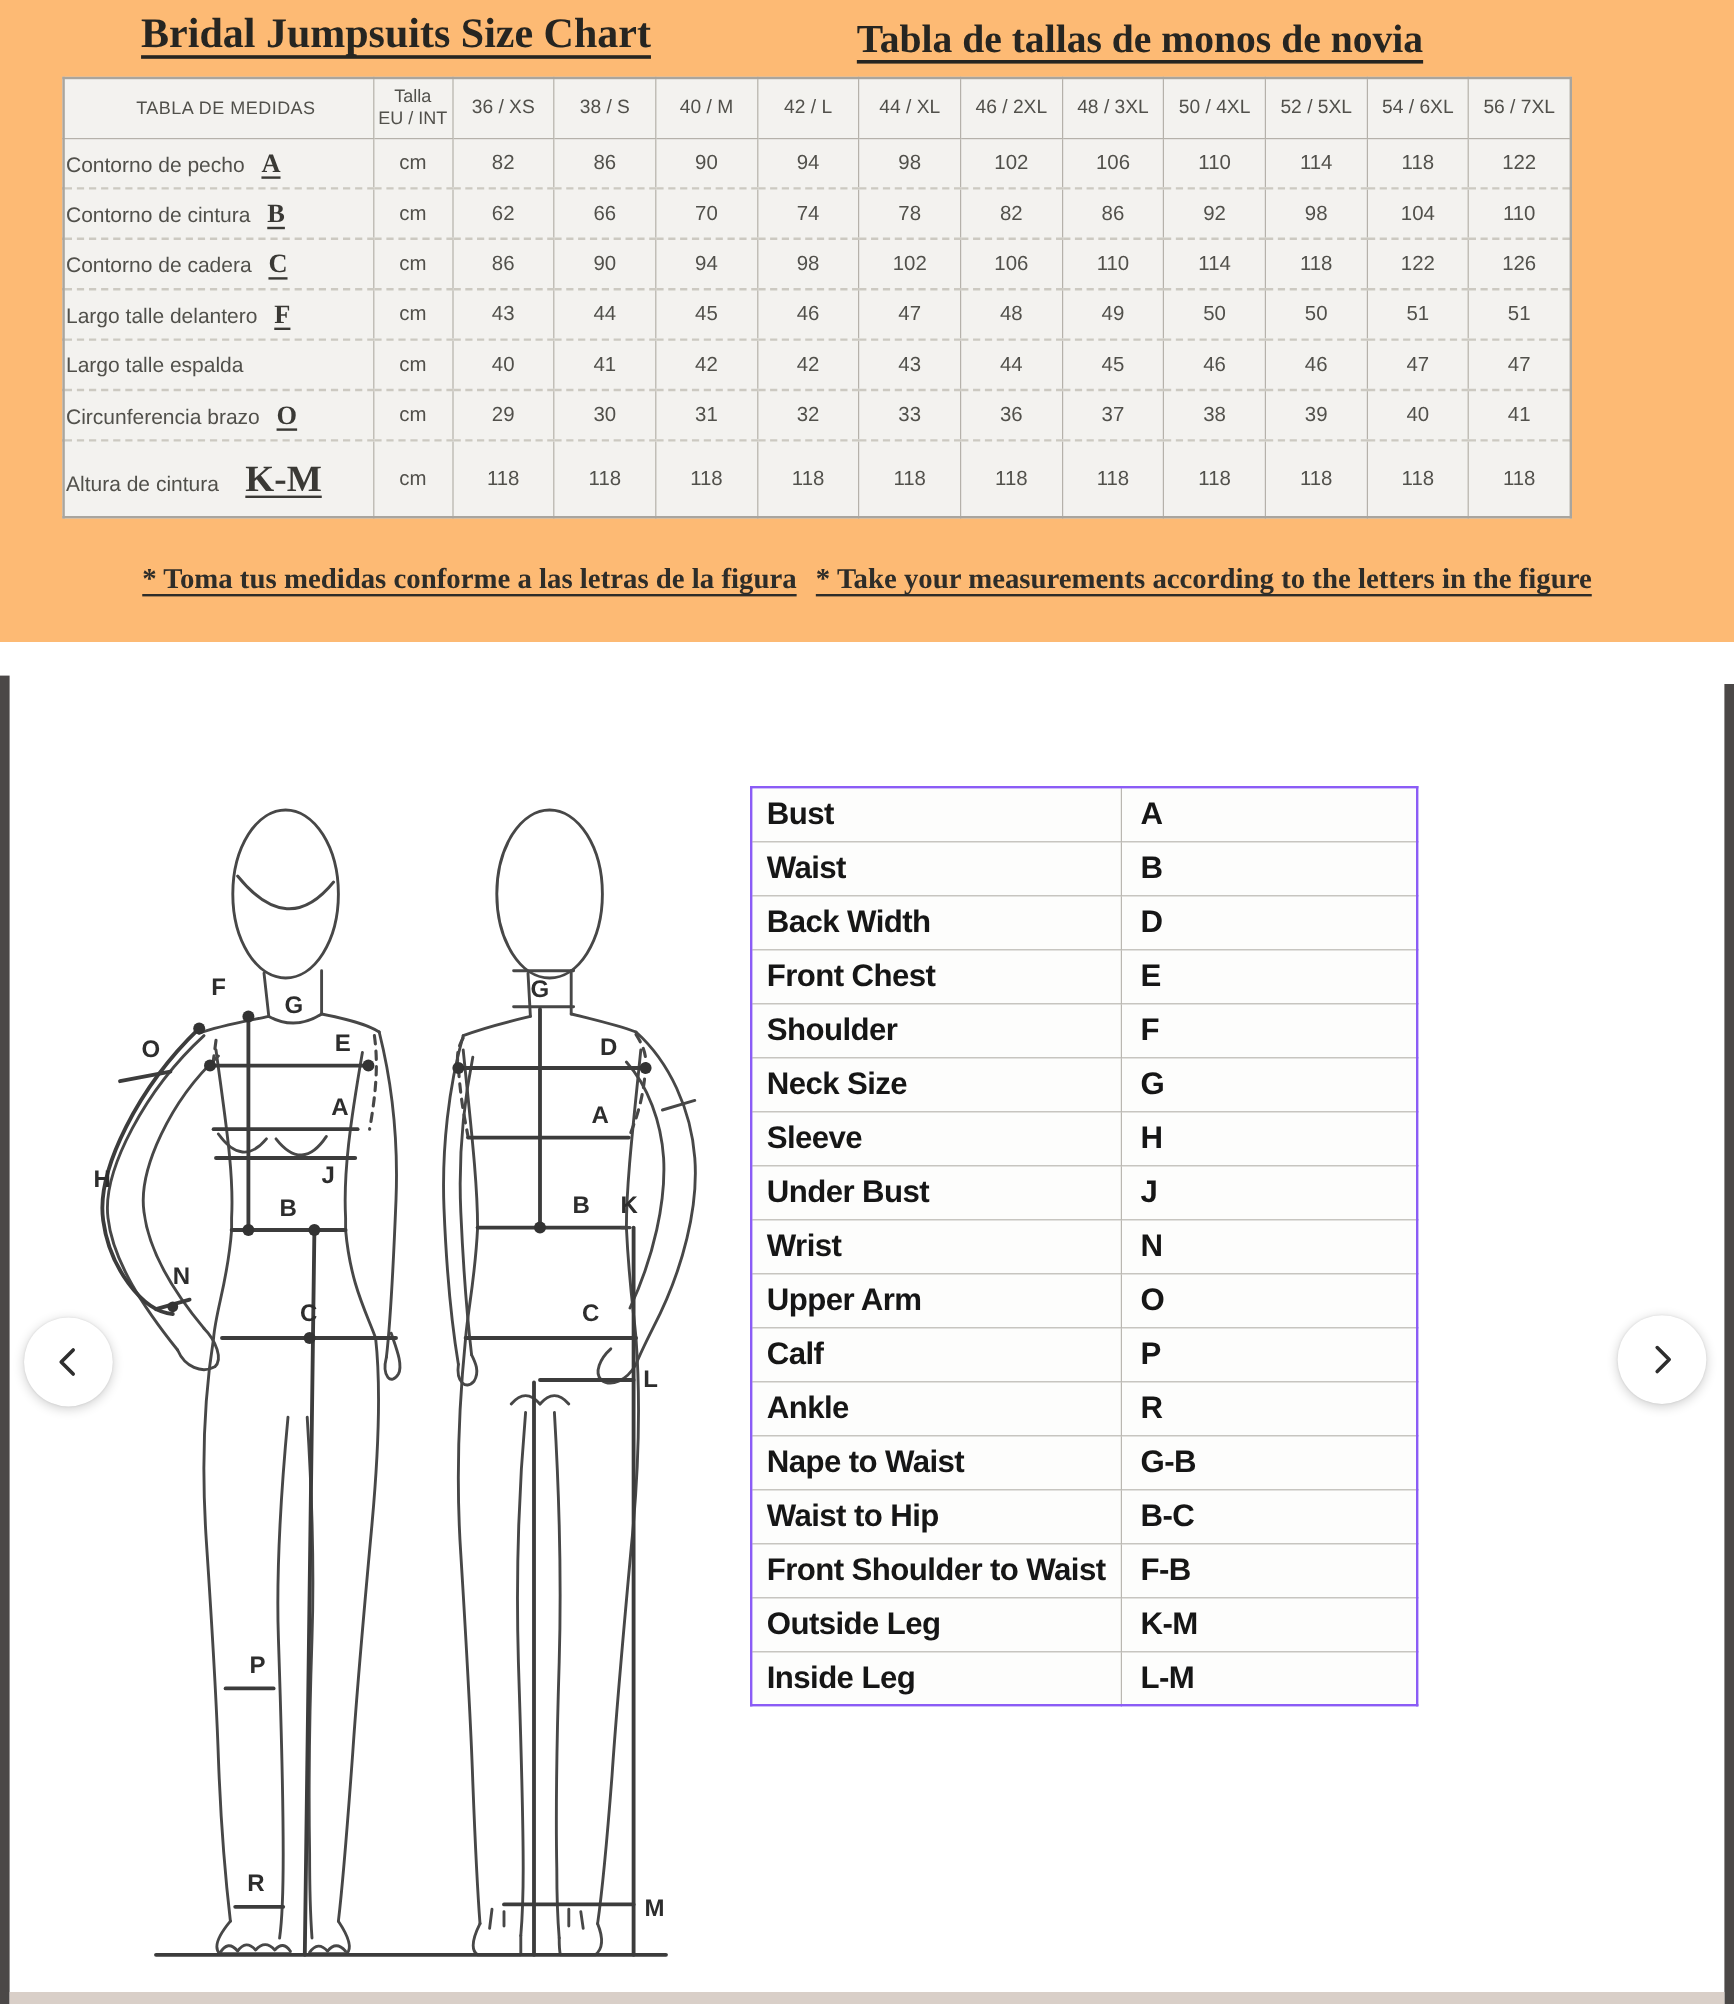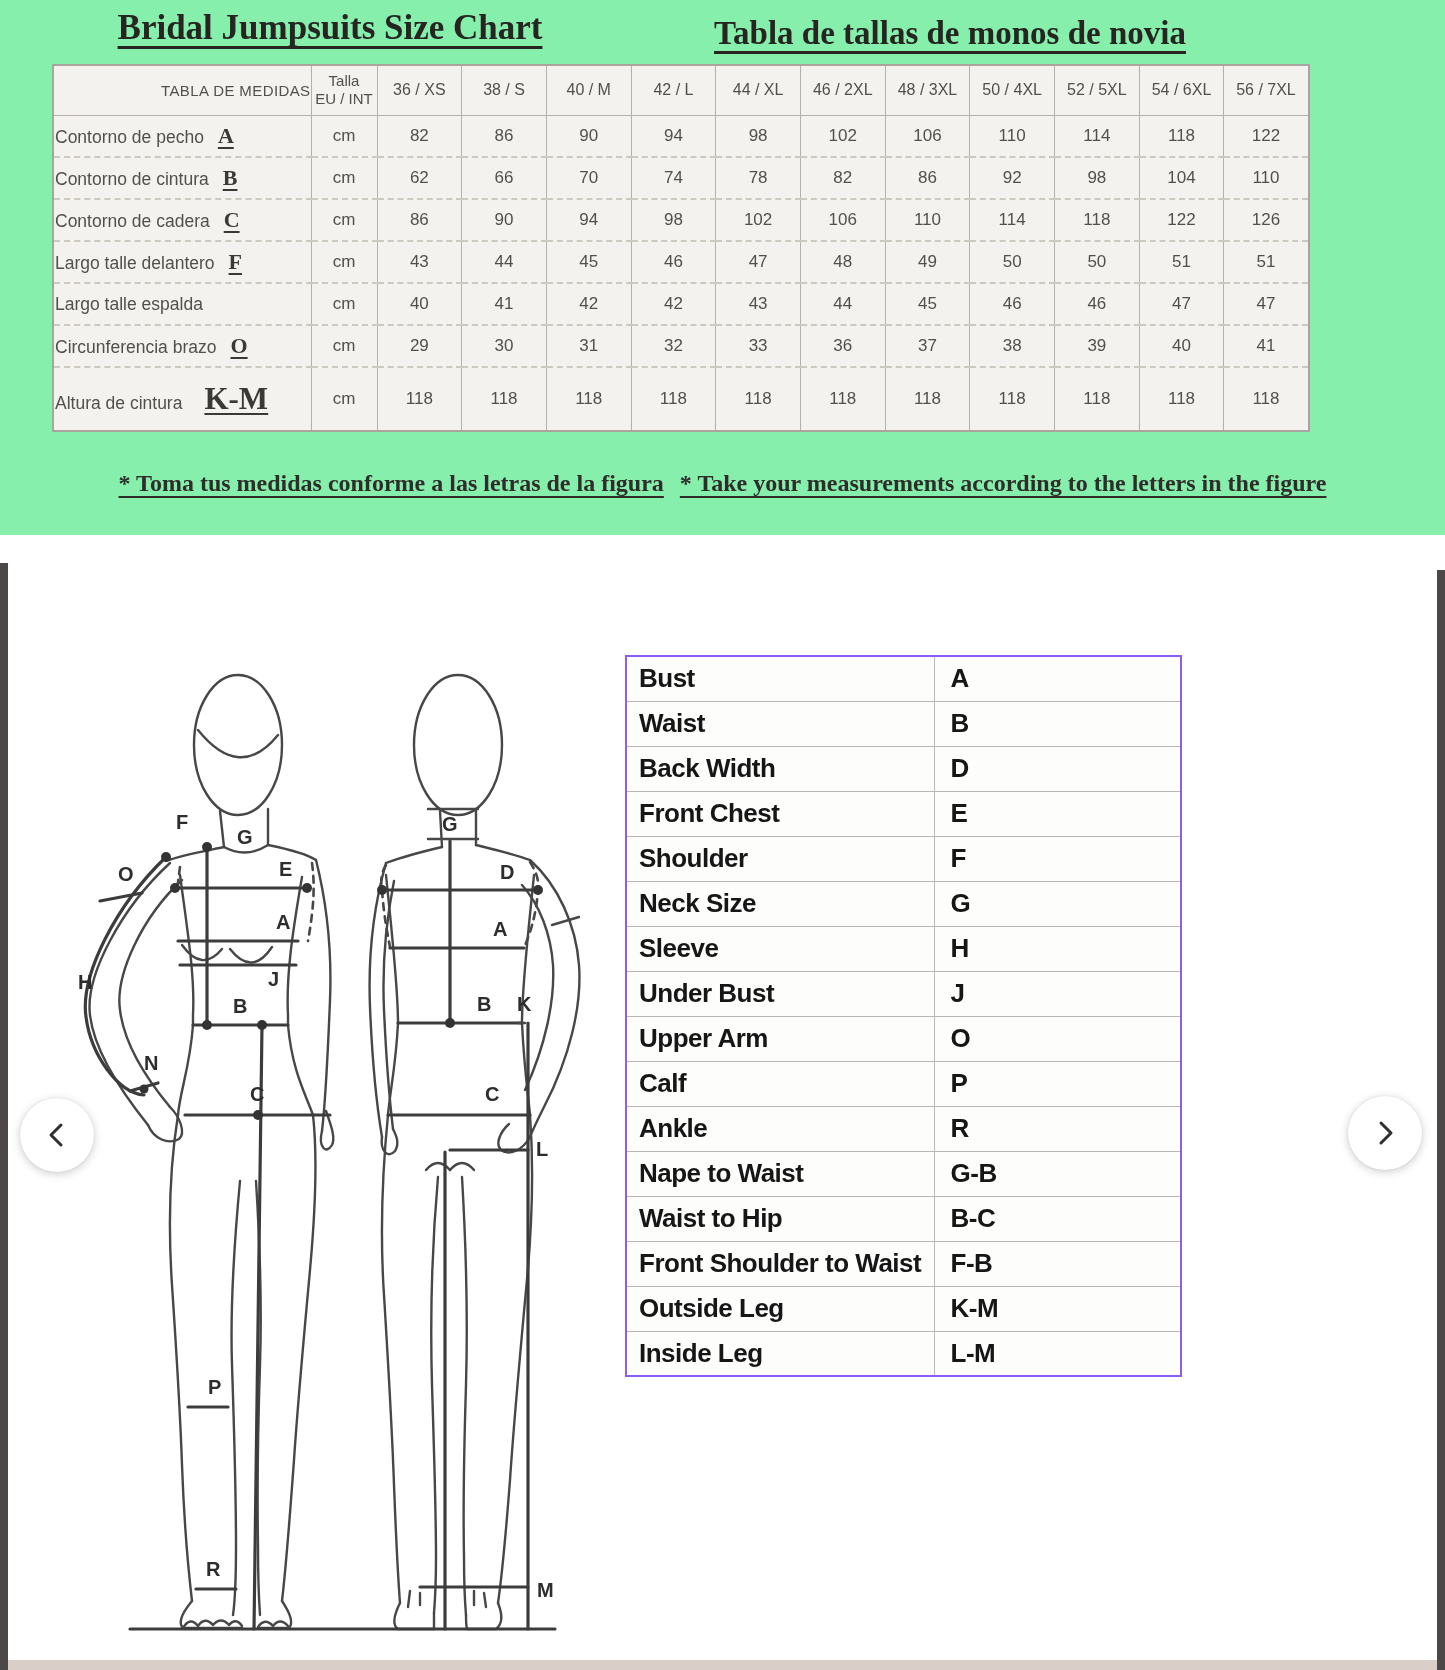--- a/index.html
+++ b/index.html
@@ -1,31 +1,31 @@
 <!DOCTYPE html>
 <html><head>
 <meta charset="utf-8">
 <style>
   * { box-sizing: border-box; margin: 0; padding: 0; }
   body { font-family: "Liberation Sans", sans-serif; background:#fff; }
-  .page { position: relative; width: 1445px; height: 1670px; background: #86efac; overflow: hidden; }
+  .page { position: relative; width: 1445px; height: 1670px; background: #fdba74; overflow: hidden; }
 
   
   .titles { position: absolute; top: 0; left: 0; width: 100%; }
   .title { position: absolute; font-family: "Liberation Serif", serif; font-weight: bold; color: #262521;
            text-decoration: underline; text-decoration-thickness: 3px; text-underline-offset: 7px; text-align: center; }
   .title.en { left: 60px; width: 540px; top: 8px;  font-size: 35px; }
   .title.es { left: 660px; width: 580px; top: 15px; font-size: 33px; }
 
   
   table.size { position: absolute; left: 52px; top: 64px; width: 1256px; border-collapse: collapse; table-layout: fixed;
                background: #f3f2ef; border: 2px solid #a9a59e; }
   table.size th, table.size td { border-left: 1px solid #b5b1aa; color: #51504b; vertical-align: middle; }
   table.size thead th { height: 50px; font-size: 16px; font-weight: normal; border-bottom: 1px solid #b5b1aa; }
-  table.size th.corner { text-align: right; padding-left: 12px; font-size: 15px; letter-spacing: .4px; border-left: none; }
+  table.size th.corner { text-align: center; padding-left: 12px; font-size: 15px; letter-spacing: .4px; border-left: none; }
   table.size th.talla { font-size: 15px; line-height: 1.25; }
   table.size tbody td { height: 42px; text-align: center; font-size: 17px; }
   table.size tbody tr + tr td { border-top: 2px dashed #ccc9c1; }
   table.size tbody tr:last-child td { height: 64px; }
   table.size td.c-label { text-align: left; padding-left: 1px; font-size: 17.5px; border-left: none; white-space: nowrap; }
   .letter { font-family: "Liberation Serif", serif; font-weight: bold; font-size: 22px; color: #3a3935;
             text-decoration: underline; text-decoration-thickness: 2px; text-underline-offset: 4px; margin-left: 14px; }
   .letter.big { font-size: 31px; margin-left: 22px; }
 
   
@@ -387,20 +387,24 @@
           </tr>
           <tr>
             <td>Sleeve</td>
             <td class="code">H</td>
           </tr>
           <tr>
             <td>Under Bust</td>
             <td class="code">J</td>
           </tr>
           <tr>
+            <td>Wrist</td>
+            <td class="code">N</td>
+          </tr>
+          <tr>
             <td>Upper Arm</td>
             <td class="code">O</td>
           </tr>
           <tr>
             <td>Calf</td>
             <td class="code">P</td>
           </tr>
           <tr>
             <td>Ankle</td>
             <td class="code">R</td>

